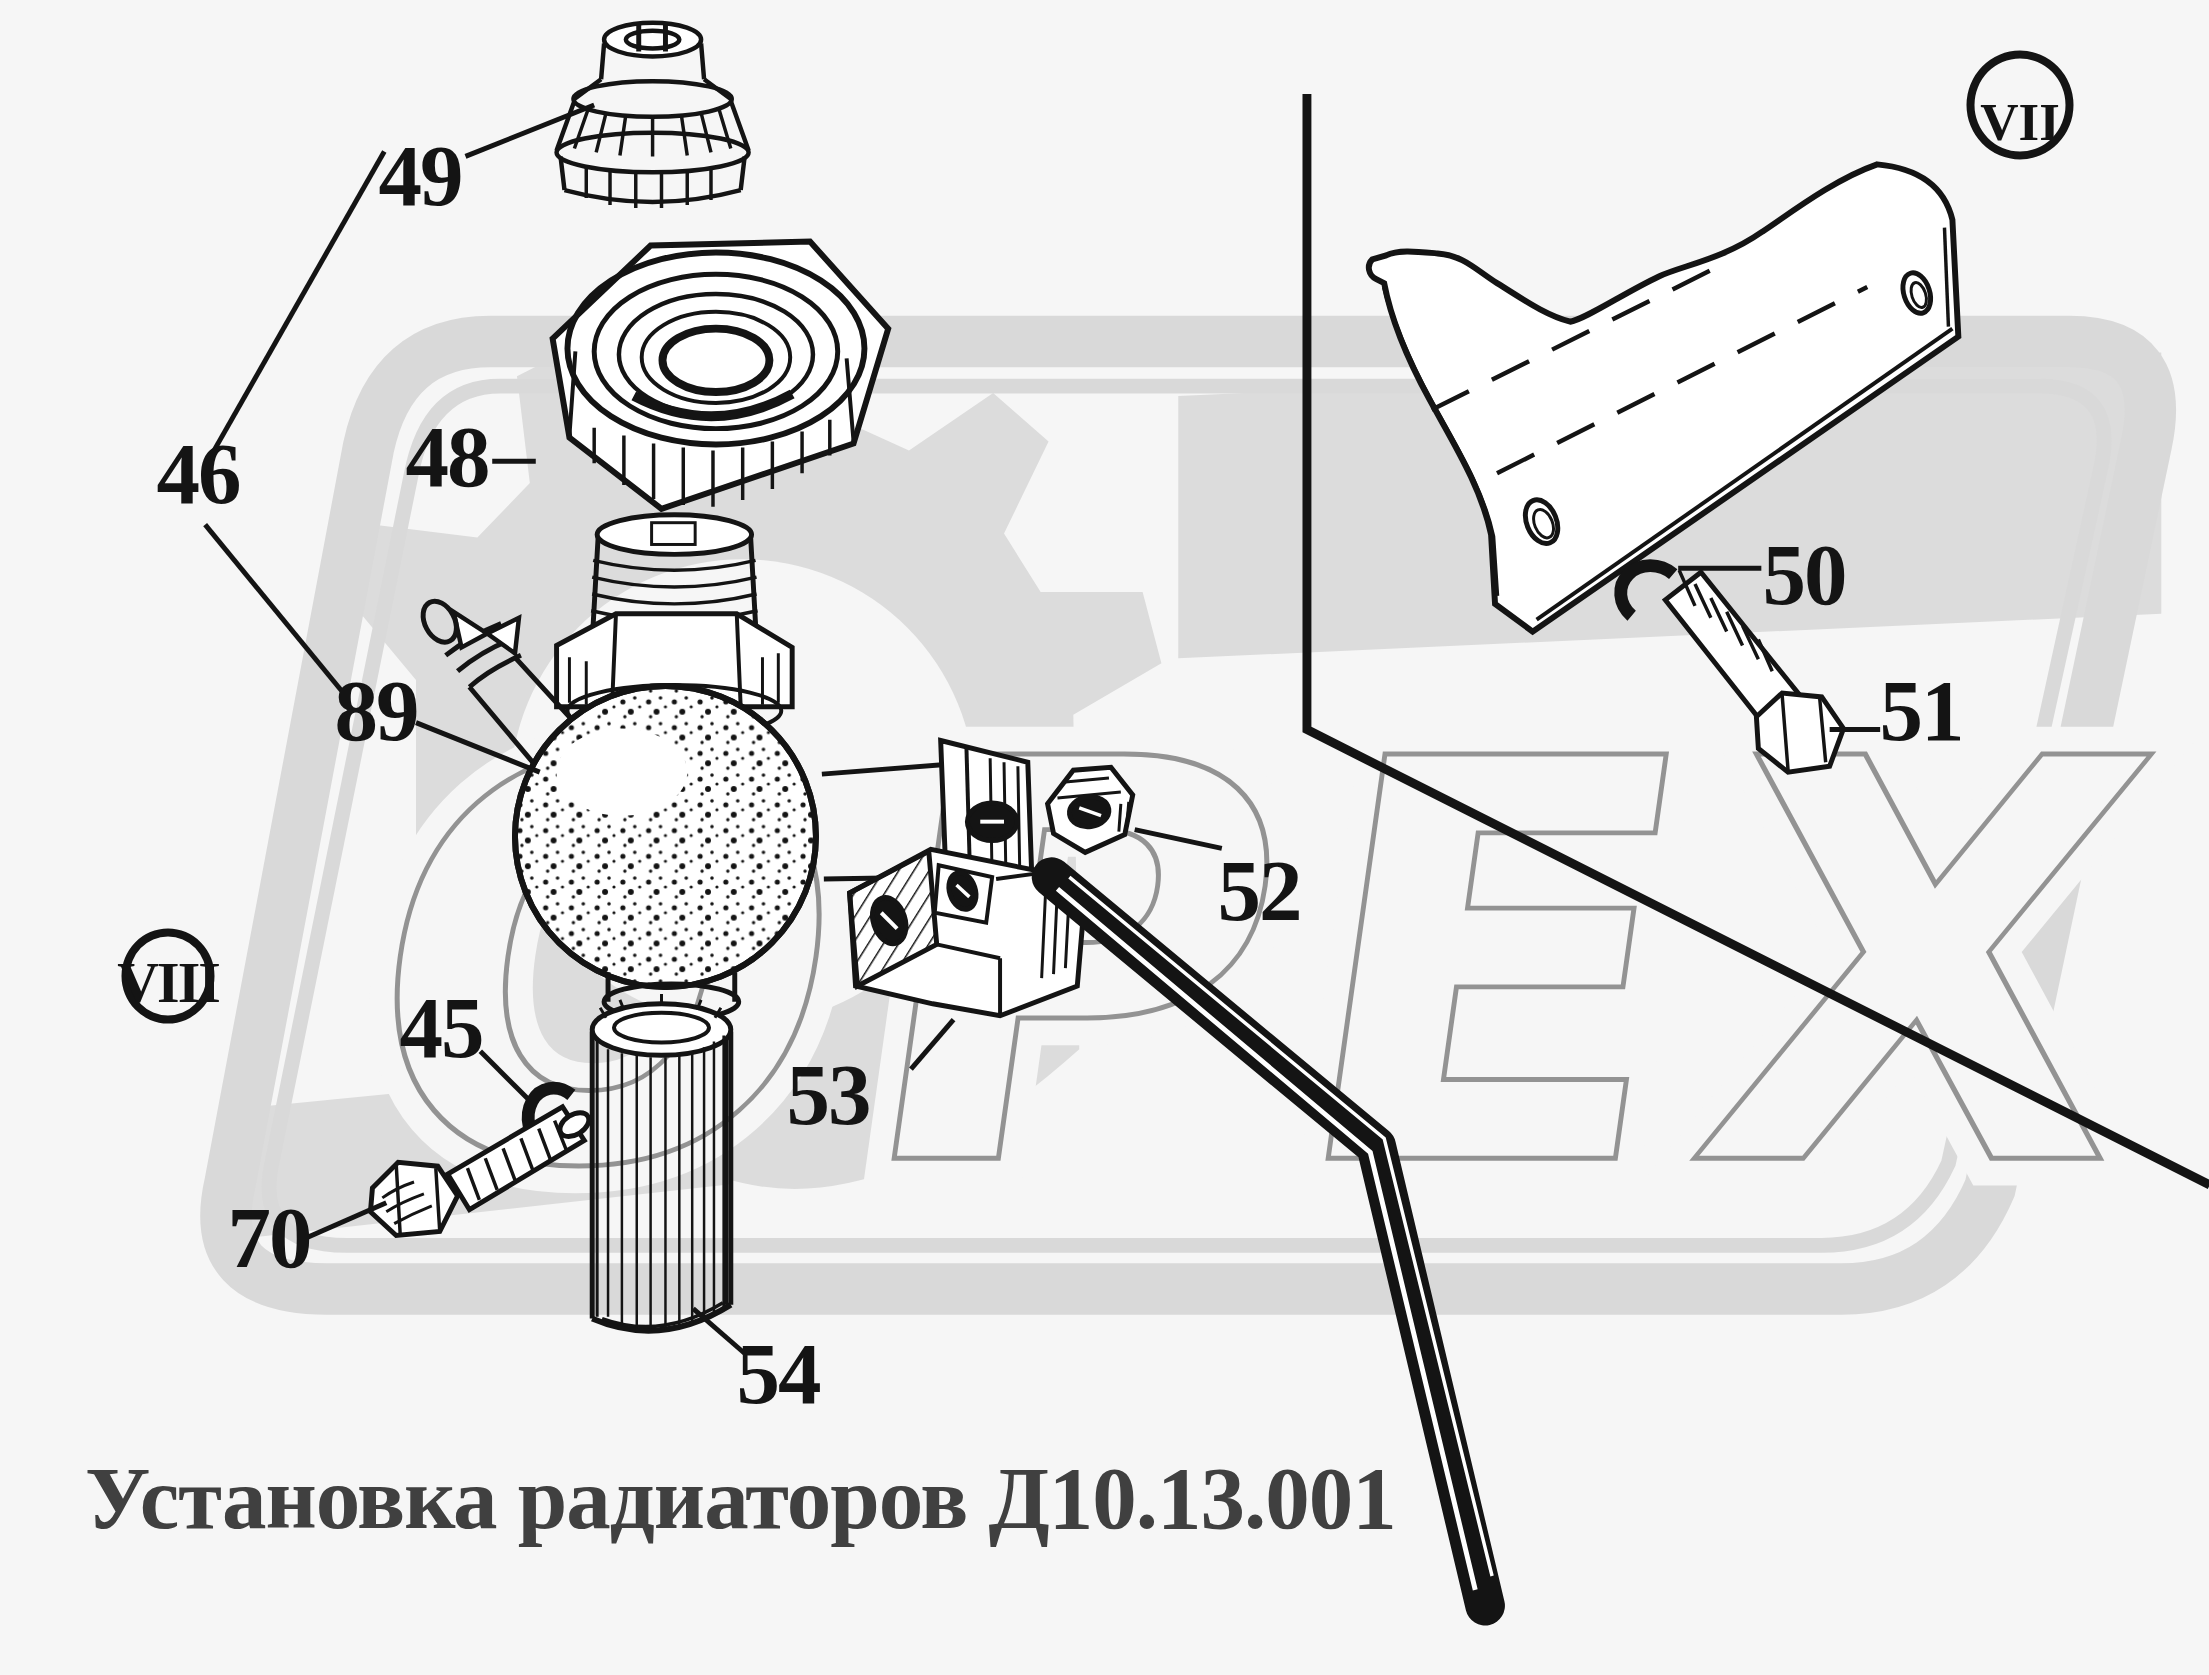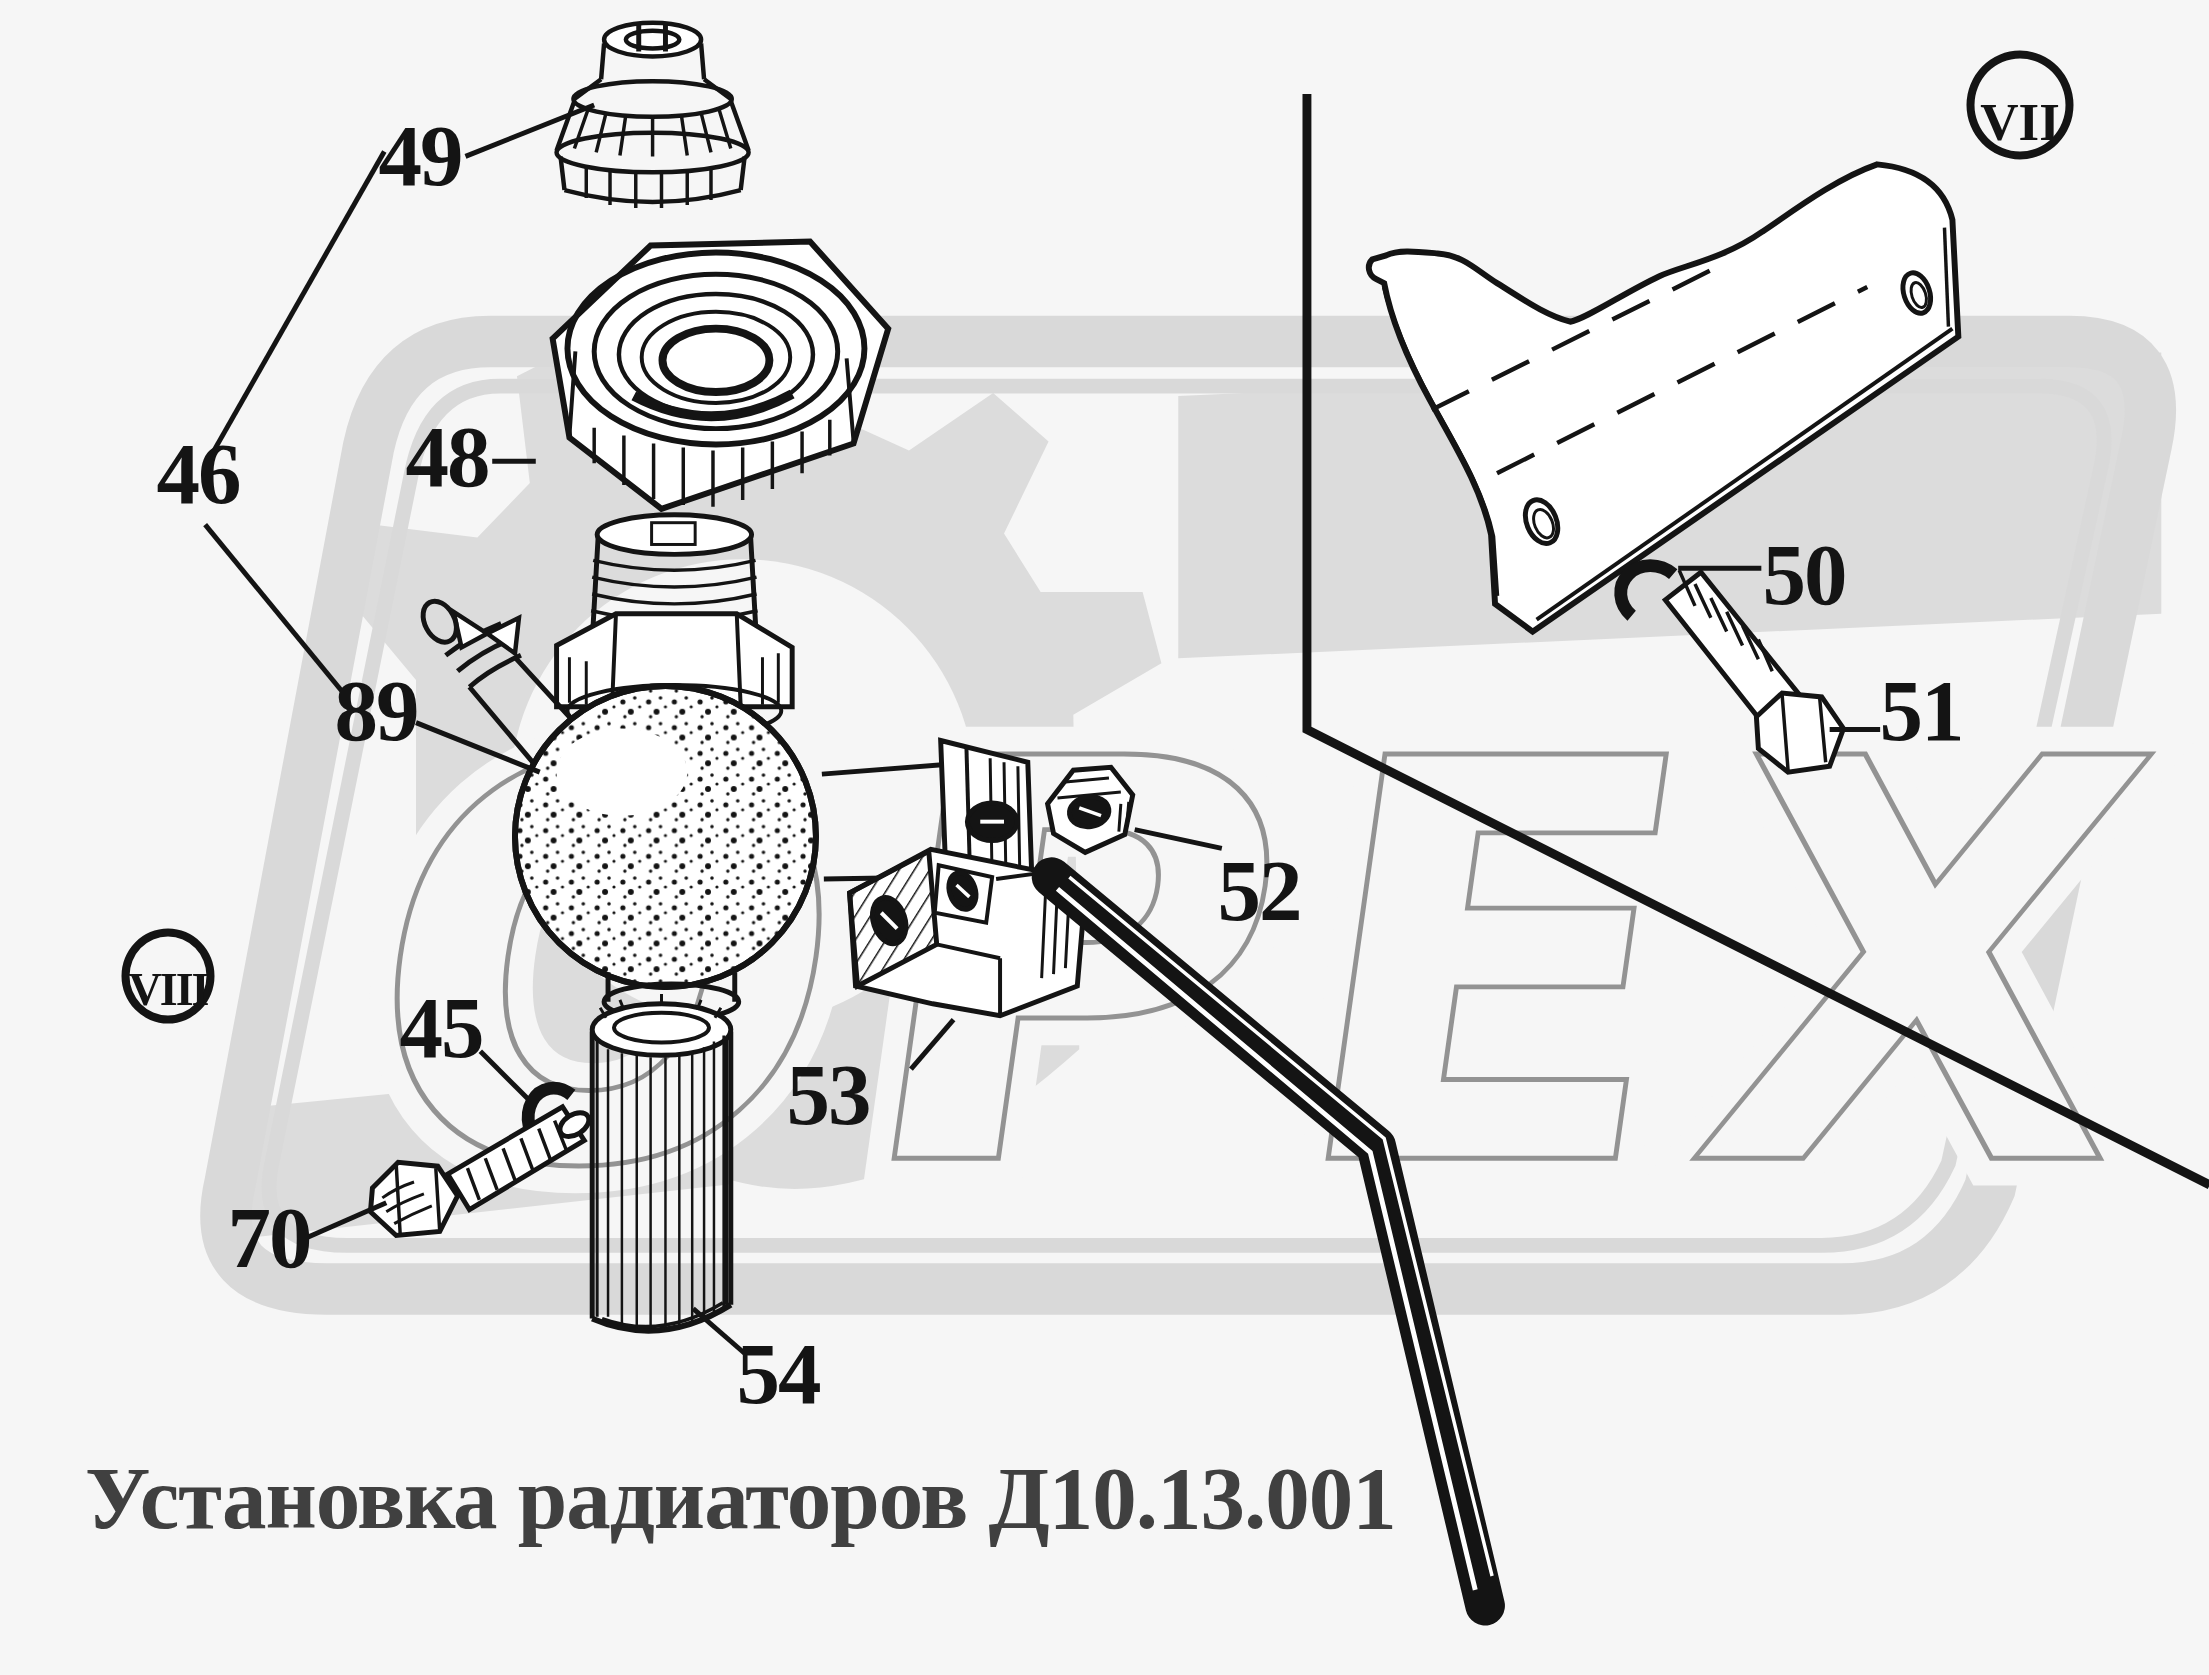--- a/index.html
+++ b/index.html
@@ -20,21 +20,21 @@
   }
   .marker{
     position:absolute;z-index:3;
     border:8px solid #141414;border-radius:50%;
     display:flex;align-items:flex-end;justify-content:center;
     color:#141414;font-family:"Liberation Serif", serif;font-weight:700;
     transform:translate(-50%,-50%);
     background:transparent;
   }
   #marker-vii{left:2020px;top:105px;width:91px;height:93px;font-size:53px;}
-  #marker-viii{left:168px;top:976px;width:77px;height:79px;font-size:46px;letter-spacing:-2px;}
+  #marker-viii{left:168px;top:976px;width:77px;height:79px;font-size:58px;letter-spacing:-2px;}
   #caption{
     position:absolute;z-index:3;
     left:85px;top:1447px;
     font:700 89px "Liberation Serif", serif;
     color:#404040;letter-spacing:-1px;white-space:nowrap;
   }
 </style>
 </head>
 <body>
 
@@ -224,21 +224,21 @@
       <path d="M1695,574 L1779,574"></path>
       <path d="M1848,737 L1899,737"></path>
     </g>
   </svg>
 
   <div class="plabel" style="left:269px;top:1242px">70</div>
   <div class="plabel" style="left:441px;top:1032px">45</div>
   <div class="plabel" style="left:198px;top:478px">46</div>
   <div class="plabel" style="left:376px;top:715px">89</div>
   <div class="plabel" style="left:447px;top:461px">48</div>
-  <div class="plabel" style="left:420px;top:160px">49</div>
+  <div class="plabel" style="left:420px;top:180px">49</div>
   <div class="plabel" style="left:1804px;top:579px">50</div>
   <div class="plabel" style="left:1921px;top:715px">51</div>
   <div class="plabel" style="left:1259px;top:895px">52</div>
   <div class="plabel" style="left:828px;top:1099px">53</div>
   <div class="plabel" style="left:778px;top:1378px">54</div>
 
   <div class="marker" id="marker-vii">
     <span>VII</span>
   </div>
   <div class="marker" id="marker-viii">

